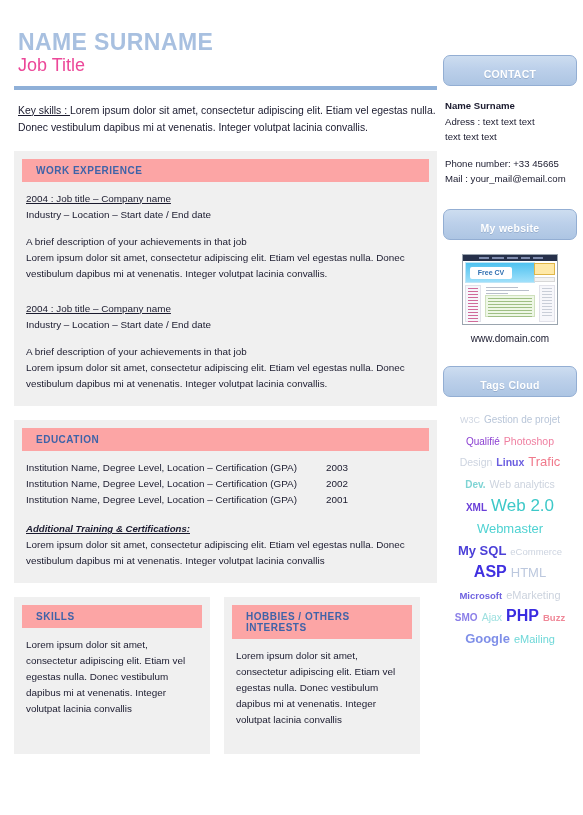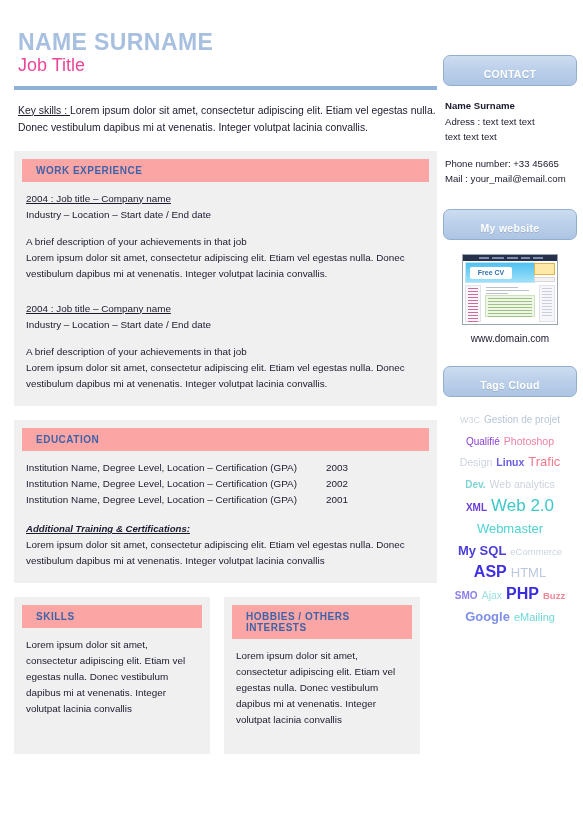--- a/index.html
+++ b/index.html
@@ -404,19 +404,20 @@
       <div class="pill">Tags Cloud</div>
       <div class="tags-wrap" id="tags-wrap">
           <div class="tag-row"><span class="tag" style="font-size: 9px; color: rgb(207, 214, 226); font-weight: normal;">W3C</span><span class="tag" style="font-size: 10px; color: rgb(185, 198, 217); font-weight: normal;">Gestion de projet</span></div>
           <div class="tag-row"><span class="tag" style="font-size: 10px; color: rgb(139, 63, 209); font-weight: normal;">Qualifié</span><span class="tag" style="font-size: 10.5px; color: rgb(239, 127, 160); font-weight: normal;">Photoshop</span></div>
           <div class="tag-row"><span class="tag" style="font-size: 10.5px; color: rgb(205, 212, 224); font-weight: normal;">Design</span><span class="tag" style="font-size: 10.5px; color: rgb(106, 93, 224); font-weight: bold;">Linux</span><span class="tag" style="font-size: 13px; color: rgb(240, 122, 140); font-weight: normal;">Trafic</span></div>
           <div class="tag-row"><span class="tag" style="font-size: 10px; color: rgb(127, 212, 212); font-weight: bold;">Dev.</span><span class="tag" style="font-size: 10.5px; color: rgb(204, 211, 222); font-weight: normal;">Web analytics</span></div>
           <div class="tag-row"><span class="tag" style="font-size: 10px; color: rgb(106, 63, 216); font-weight: bold;">XML</span><span class="tag" style="font-size: 17px; color: rgb(61, 200, 200); font-weight: normal;">Web 2.0</span></div>
           <div class="tag-row"><span class="tag" style="font-size: 13px; color: rgb(79, 210, 210); font-weight: normal;">Webmaster</span></div>
           <div class="tag-row"><span class="tag" style="font-size: 13px; color: rgb(75, 63, 216); font-weight: bold;">My SQL</span><span class="tag" style="font-size: 9.5px; color: rgb(205, 212, 224); font-weight: normal;">eCommerce</span></div>
           <div class="tag-row"><span class="tag" style="font-size: 16px; color: rgb(64, 48, 224); font-weight: bold;">ASP</span><span class="tag" style="font-size: 13px; color: rgb(188, 200, 222); font-weight: normal;">HTML</span></div>
+          <div class="tag-row"><span class="tag" style="font-size: 9.5px; color: rgb(111, 99, 224); font-weight: bold;">Microsoft</span><span class="tag" style="font-size: 11px; color: rgb(204, 211, 222); font-weight: normal;">eMarketing</span></div>
           <div class="tag-row"><span class="tag" style="font-size: 10px; color: rgb(139, 127, 232); font-weight: bold;">SMO</span><span class="tag" style="font-size: 10.5px; color: rgb(158, 224, 224); font-weight: normal;">Ajax</span><span class="tag" style="font-size: 16px; color: rgb(58, 44, 224); font-weight: bold;">PHP</span><span class="tag" style="font-size: 9.5px; color: rgb(240, 136, 152); font-weight: bold;">Buzz</span></div>
           <div class="tag-row"><span class="tag" style="font-size: 13px; color: rgb(127, 143, 232); font-weight: bold;">Google</span><span class="tag" style="font-size: 11px; color: rgb(111, 216, 216); font-weight: normal;">eMailing</span></div>
         </div>
     </div>
 
   </div>
 </div>
 
 </body></html>

